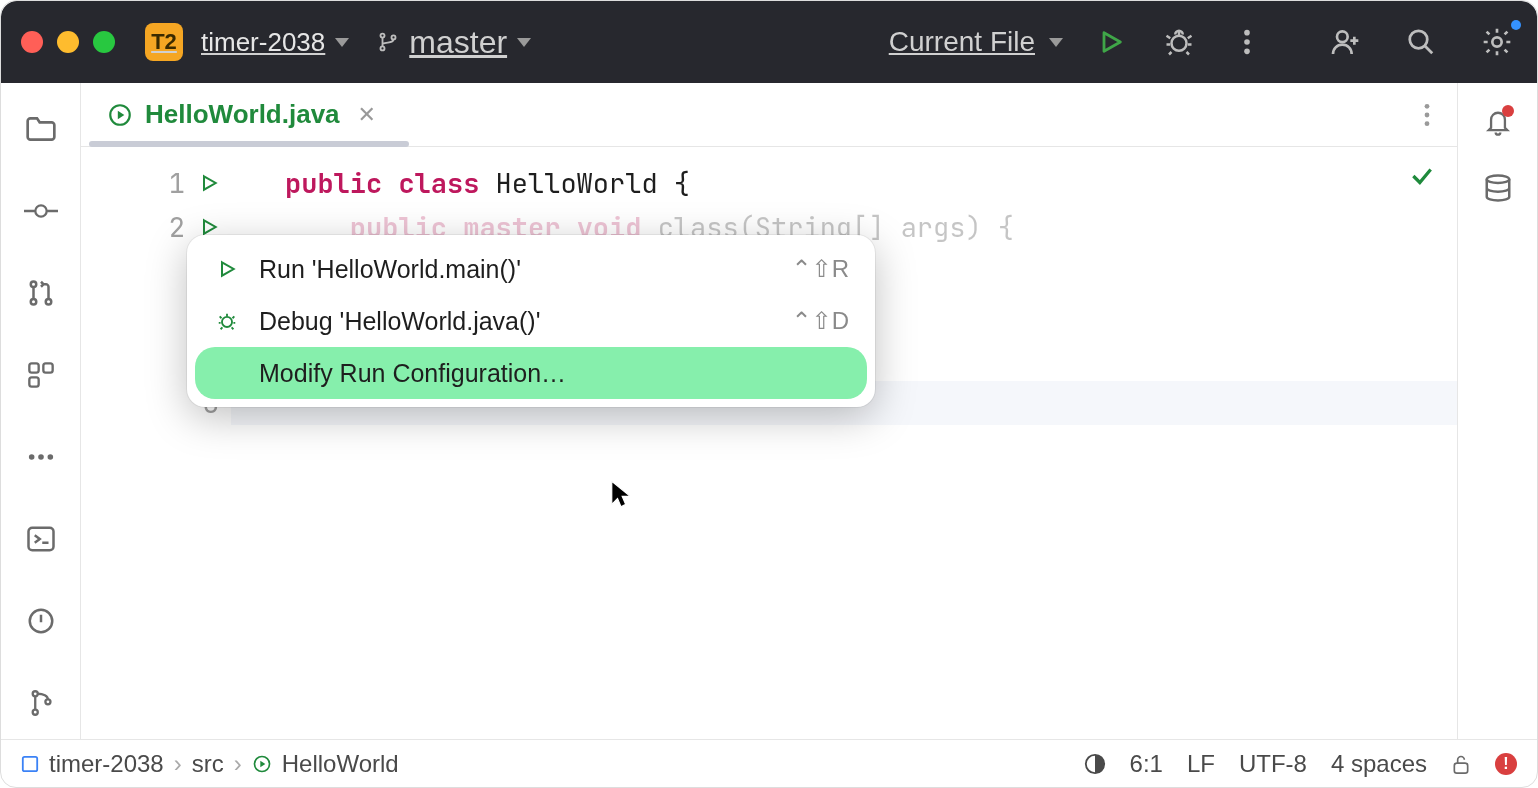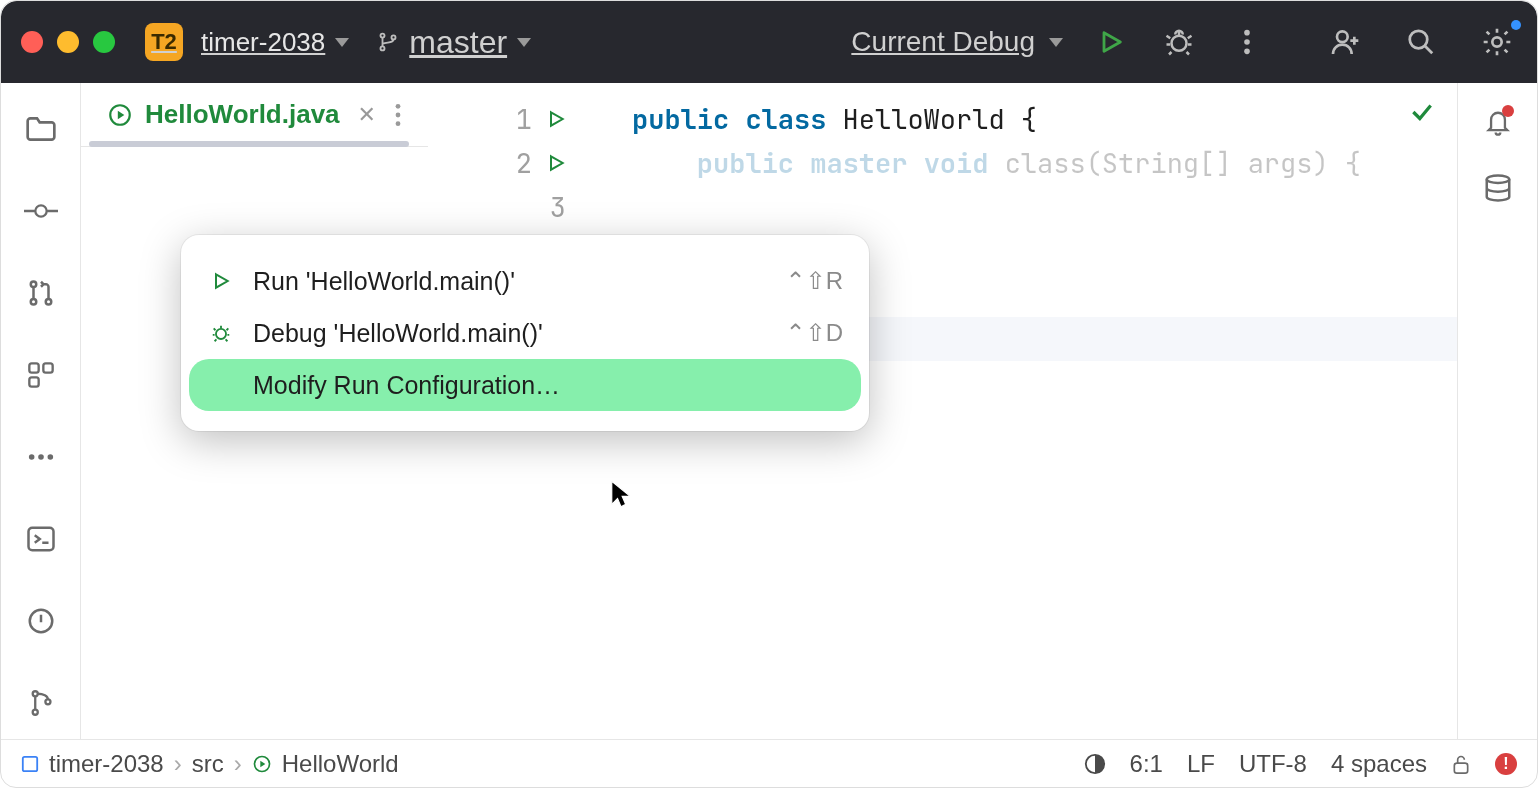--- a/index.html
+++ b/index.html
@@ -20,44 +20,44 @@
   .run-config { font-size: 28px; display:flex; align-items:center; gap:14px; cursor:pointer;}
   .icon-btn { width:40px; height:40px; display:flex; align-items:center; justify-content:center; color:#bdbdbd; cursor:pointer; position:relative;}
   .title-right { display:flex; align-items:center; gap:36px; margin-left:40px;}
   .blue-dot { width:10px; height:10px; background:#3592ff; border-radius:50%; position:absolute; top:-2px; right:-4px;}
 
   
   .main { display:flex; height: calc(100% - 82px - 48px); }
   .left-rail { width: 80px; border-right: 1px solid #e6e6e6; display:flex; flex-direction:column; align-items:center; padding-top:24px; gap:38px; color:#6b6b6b;}
   .left-rail .rail-btn { width:44px; height:44px; display:flex; align-items:center; justify-content:center; cursor:pointer;}
   .right-rail { width: 80px; border-left: 1px solid #e6e6e6; display:flex; flex-direction:column; align-items:center; padding-top:24px; gap:36px; color:#6b6b6b;}
-  .editor-col { flex:1; display:flex; flex-direction:row; }
+  .editor-col { flex:1; display:flex; flex-direction:column; }
 
   
   .tabs { height: 64px; display:flex; align-items:center; border-bottom:1px solid #e6e6e6; padding:0 8px;}
   .tab { display:flex; align-items:center; gap:12px; padding: 0 18px; height:100%; font-size:26px; font-weight:600; color:#208a3c; position:relative;}
   .tab-close { color:#999; font-size:22px; font-weight:400; margin-left:6px; cursor:pointer;}
   .tab-underline { position:absolute; bottom:-1px; left:0; width:320px; height:6px; background:#c9ccd6; border-radius:3px;}
   .tab-menu { margin-left:auto; color:#8a8a8a; font-size:26px; padding-right:18px; cursor:pointer; }
 
   
   .editor { flex:1; display:flex; position:relative; font-family: "JetBrains Mono","SF Mono",Menlo,Consolas,monospace; font-size:27px;}
   .gutter { width: 150px; text-align:right; color:#a0a0a0; padding:14px 12px 0 0; user-select:none; border-right: 0; }
   .gutter .row { height:44px; display:flex; align-items:center; justify-content:flex-end; gap:14px;}
   .gutter .ln { width:30px; text-align:right;}
   .run-gutter { color:#208a3c; }
   .code { flex:1; padding:14px 0 0 54px; position:relative;}
   .code .row { height:44px; display:flex; align-items:center; white-space:pre;}
-  .kw { color:#0369a1; font-weight:600;}
+  .kw { color:#be185d; font-weight:600;}
   .plain { color:#1e1e1e;}
   .caret-line { position:absolute; left:0; right:0; top: calc(14px + 44px*5); height:44px; background:#f5f7fb; z-index:-1;}
   .code-status { position:absolute; top:16px; right:22px; color:#1f8a3c; }
 
   
-  .popup { position:absolute; left:180px; top:234px; width:688px; background:#fff; border-radius:18px; box-shadow: 0 10px 40px rgba(0,0,0,.25), 0 0 0 1px rgba(0,0,0,.06); padding:20px 8px; z-index:50;}
+  .popup { position:absolute; left:186px; top:234px; width:688px; background:#fff; border-radius:18px; box-shadow: 0 10px 40px rgba(0,0,0,.25), 0 0 0 1px rgba(0,0,0,.06); padding:8px 8px; z-index:50;}
   .popup .item { height:52px; display:flex; align-items:center; gap:18px; padding:0 18px; border-radius:10px; font-size:25px; color:#1e1e1e; cursor:pointer;}
   .popup .item .mi-icon { width:28px; display:flex; justify-content:center;}
   .popup .item .shortcut { margin-left:auto; color:#8a8a8a; font-size:24px;}
   .popup .item.sel { background:#86efac;border-radius:20px;}
   .popup .item.sel .mi-icon { visibility:hidden; }
 
   .cursor-arrow { position:absolute; left:608px; top:478px; z-index:60; }
 
   
   .status { height:48px; border-top:1px solid #e6e6e6; display:flex; align-items:center; padding: 0 20px; gap:24px; font-size:24px; color:#4a4a4a;}
@@ -90,21 +90,21 @@
         <circle cx="6" cy="19" r="2.2"></circle>
         <circle cx="18" cy="7" r="2.2"></circle>
         <path d="M6 7v10M18 9c0 4-6 3-12 5"></path>
       </svg>
     <span>master</span>
     <span class="chev-down"></span>
   </div>
 
   <div class="title-center">
     <div class="run-config">
-      <span>Current Debug</span>
+      <span>Current File</span>
       <span class="chev-down"></span>
     </div>
     <div class="icon-btn">
       <svg width="28" height="28" viewBox="0 0 24 24" fill="none" stroke="#3fa648" stroke-width="2.4">
           <path d="M6 4l14 8-14 8z" stroke-linejoin="round"></path>
         </svg>
     </div>
     <div class="icon-btn">
       <svg width="30" height="30" viewBox="0 0 24 24" fill="none" stroke="#bdbdbd" stroke-width="2">
           <circle cx="12" cy="13" r="6"></circle>
@@ -291,21 +291,21 @@
     <span>Run 'HelloWorld.main()'</span>
     <span class="shortcut">⌃⇧R</span>
   </div>
   <div class="item">
     <span class="mi-icon">
         <svg width="22" height="22" viewBox="0 0 24 24" fill="none" stroke="#208a3c" stroke-width="2">
           <circle cx="12" cy="13" r="5.5"></circle>
           <path d="M12 7V4M6 9 4 7M18 9l2-2M5 14H3M21 14h-2M7 19l-2 2M17 19l2 2"></path>
         </svg>
       </span>
-    <span>Debug 'HelloWorld.main()'</span>
+    <span>Debug 'HelloWorld.java()'</span>
     <span class="shortcut">⌃⇧D</span>
   </div>
   <div class="item sel">
     <span class="mi-icon"></span>
     <span>Modify Run Configuration…</span>
   </div>
 </div>
 
 <svg class="cursor-arrow" width="24" height="30" viewBox="0 0 20 26">
     <path d="M2 2l0 20 5-5 3 7 4-2-3-7 7 0z" fill="#000" stroke="#fff" stroke-width="1"></path>

